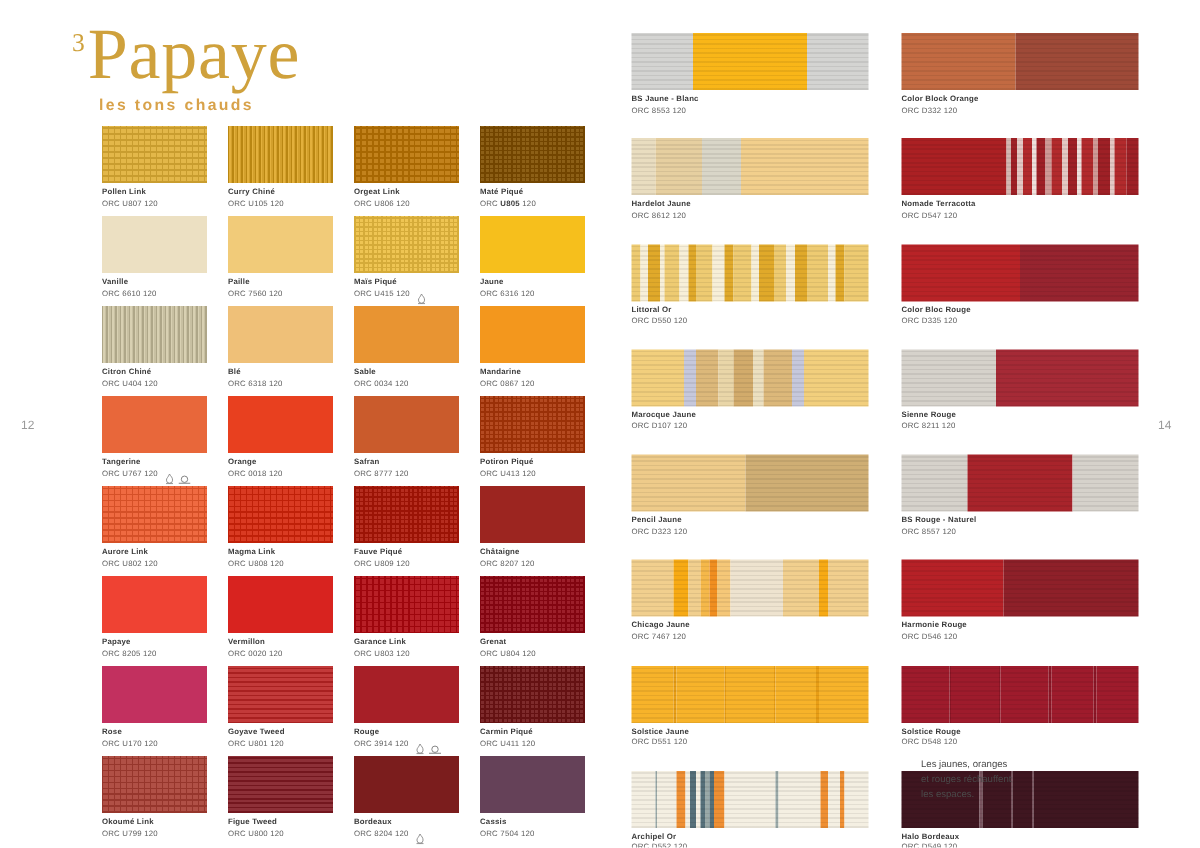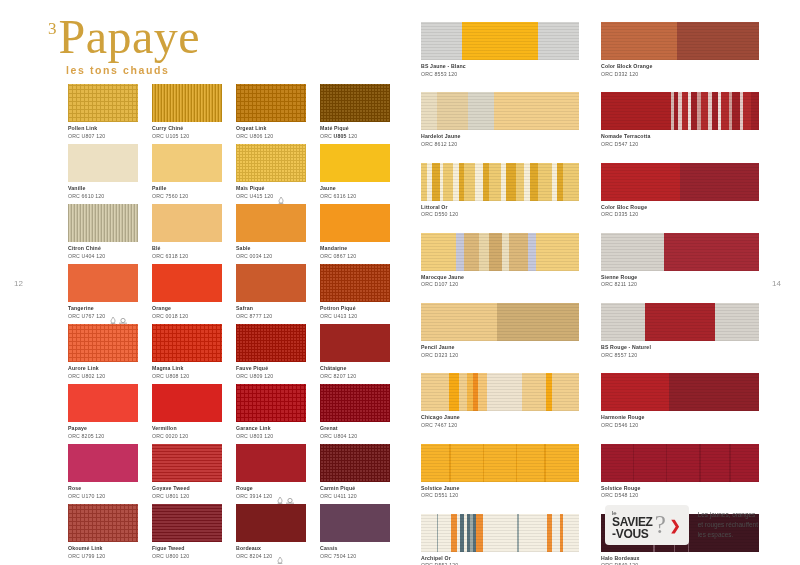--- a/index.html
+++ b/index.html
@@ -635,29 +635,20 @@
           <div style="flex: 0 0 44%; height: 100%; background: repeating-linear-gradient(0deg, rgba(0, 0, 0, 0.07) 0px, rgba(0, 0, 0, 0.07) 1px, transparent 1px, transparent 3px) rgb(63, 22, 32);"></div>
         </div>
         <div class="rlbl">
           <div class="nm">Halo Bordeaux</div>
           <div class="cd">ORC D549 120</div>
         </div>
       </div>
     </div>
 
   <div id="callout" style="position:absolute;left:605px;top:505px;display:flex;align-items:center;">
-    <div style="background:#f0efed;border-radius:4px;padding:5px 8px 5px 7px;display:flex;align-items:center;position:relative;">
-      <div style="line-height:1;">
-        <div style="font-size:6px;color:#3a3a3a;">le</div>
-        <div style="font-size:12px;font-weight:bold;color:#2b2b2b;letter-spacing:-0.3px;">SAVIEZ</div>
-        <div style="font-size:12px;font-weight:bold;color:#2b2b2b;letter-spacing:-0.3px;">-VOUS</div>
-      </div>
-      <div style="font-size:25px;color:#9b9b9b;font-family:'Liberation Serif',serif;margin-left:2px;line-height:0.9;">?</div>
-      <div style="font-size:13px;color:#d42027;font-weight:bold;margin-left:4px;">❯</div>
-    </div>
     <div style="margin-left:9px;font-size:6.4px;color:#4a4a4a;line-height:1.55;">
       <div>Les jaunes, oranges</div>
       <div>et rouges réchauffent</div>
       <div>les espaces.</div>
     </div>
   </div>
 
 </div>
 
 </body></html>

